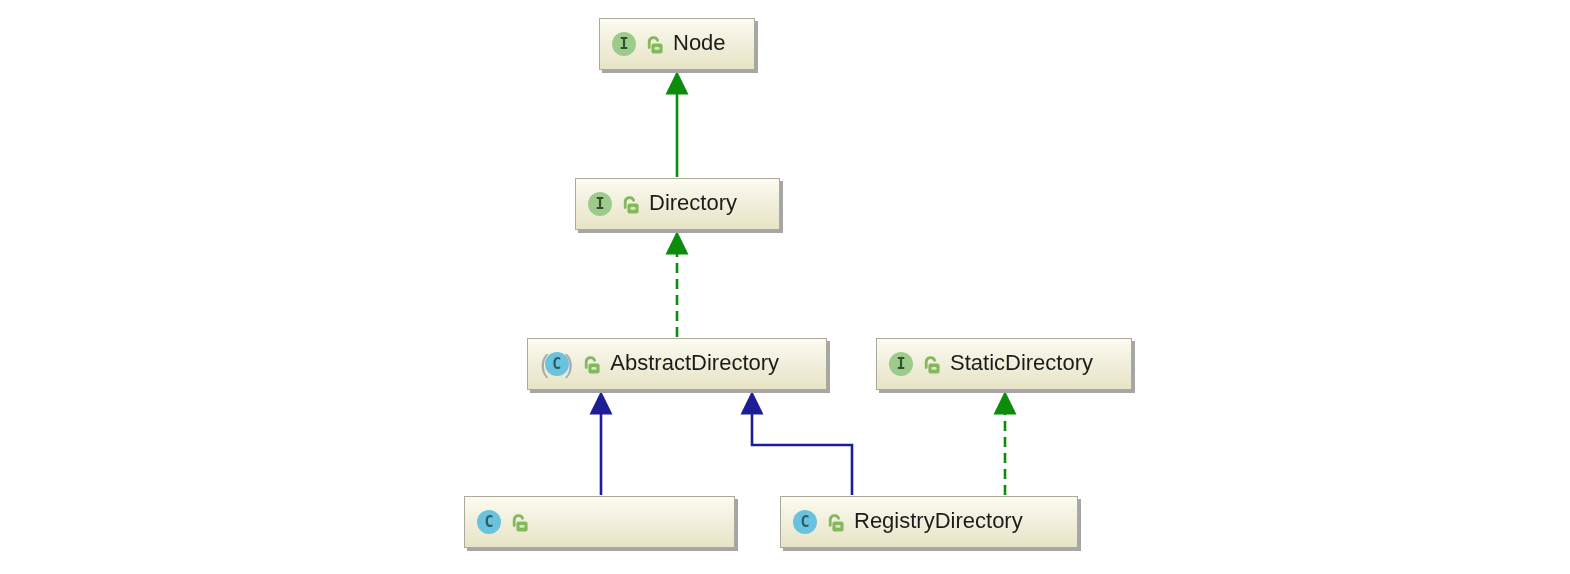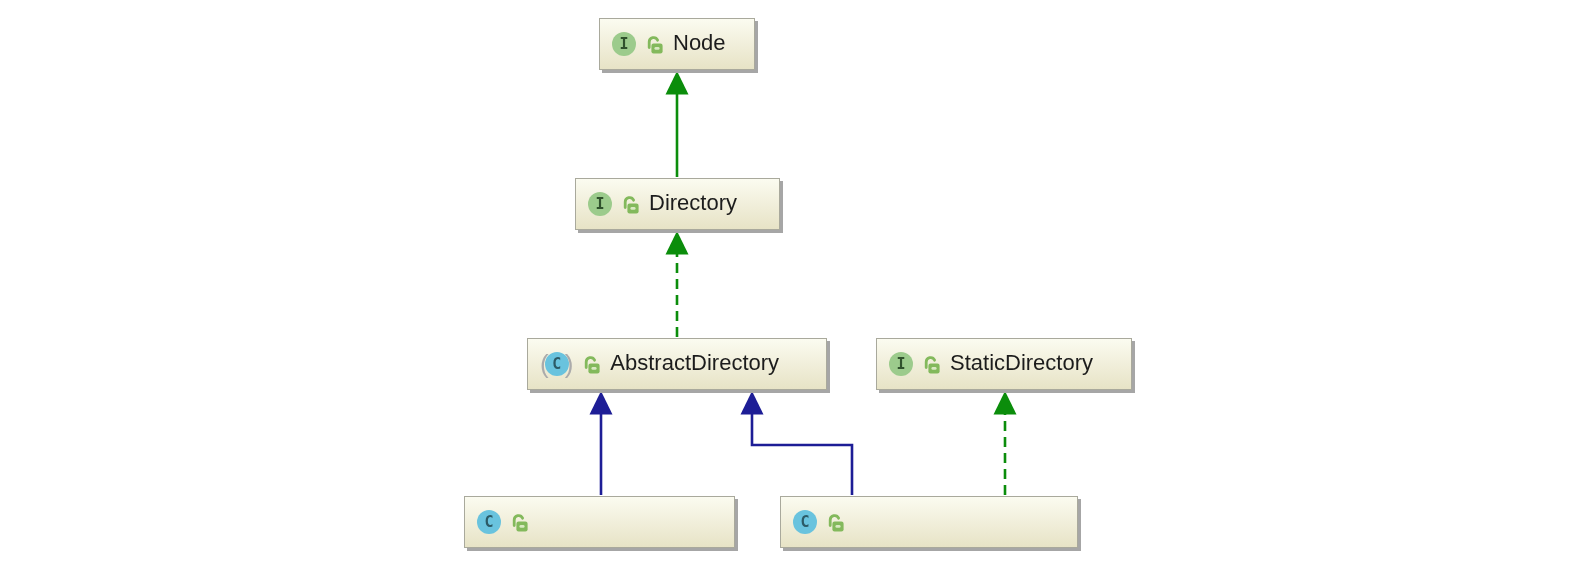--- a/index.html
+++ b/index.html
@@ -134,15 +134,16 @@
 
   <div class="uml-node" style="left:780px;top:496px;width:298px;">
     <span class="type-icon cls">
         <span>C</span>
       </span>
     <svg class="lock-icon" width="19" height="21" viewBox="0 0 19 21">
       <path class="lock-shackle" d="M4.2 13.5 V8 a4.4 4.4 0 0 1 8.4 -1.8" fill="none" stroke-width="2.8" stroke-linecap="round"></path>
       <rect class="lock-body" x="6.4" y="9.6" width="11.2" height="9.8" rx="2.2"></rect>
       <rect class="lock-slot" x="9.4" y="13" width="5.2" height="2.8" rx="1.4"></rect>
     </svg>
+    <span class="node-label">RegistryDirectory</span>
   </div>
 
 </div>
 
 </body></html>

